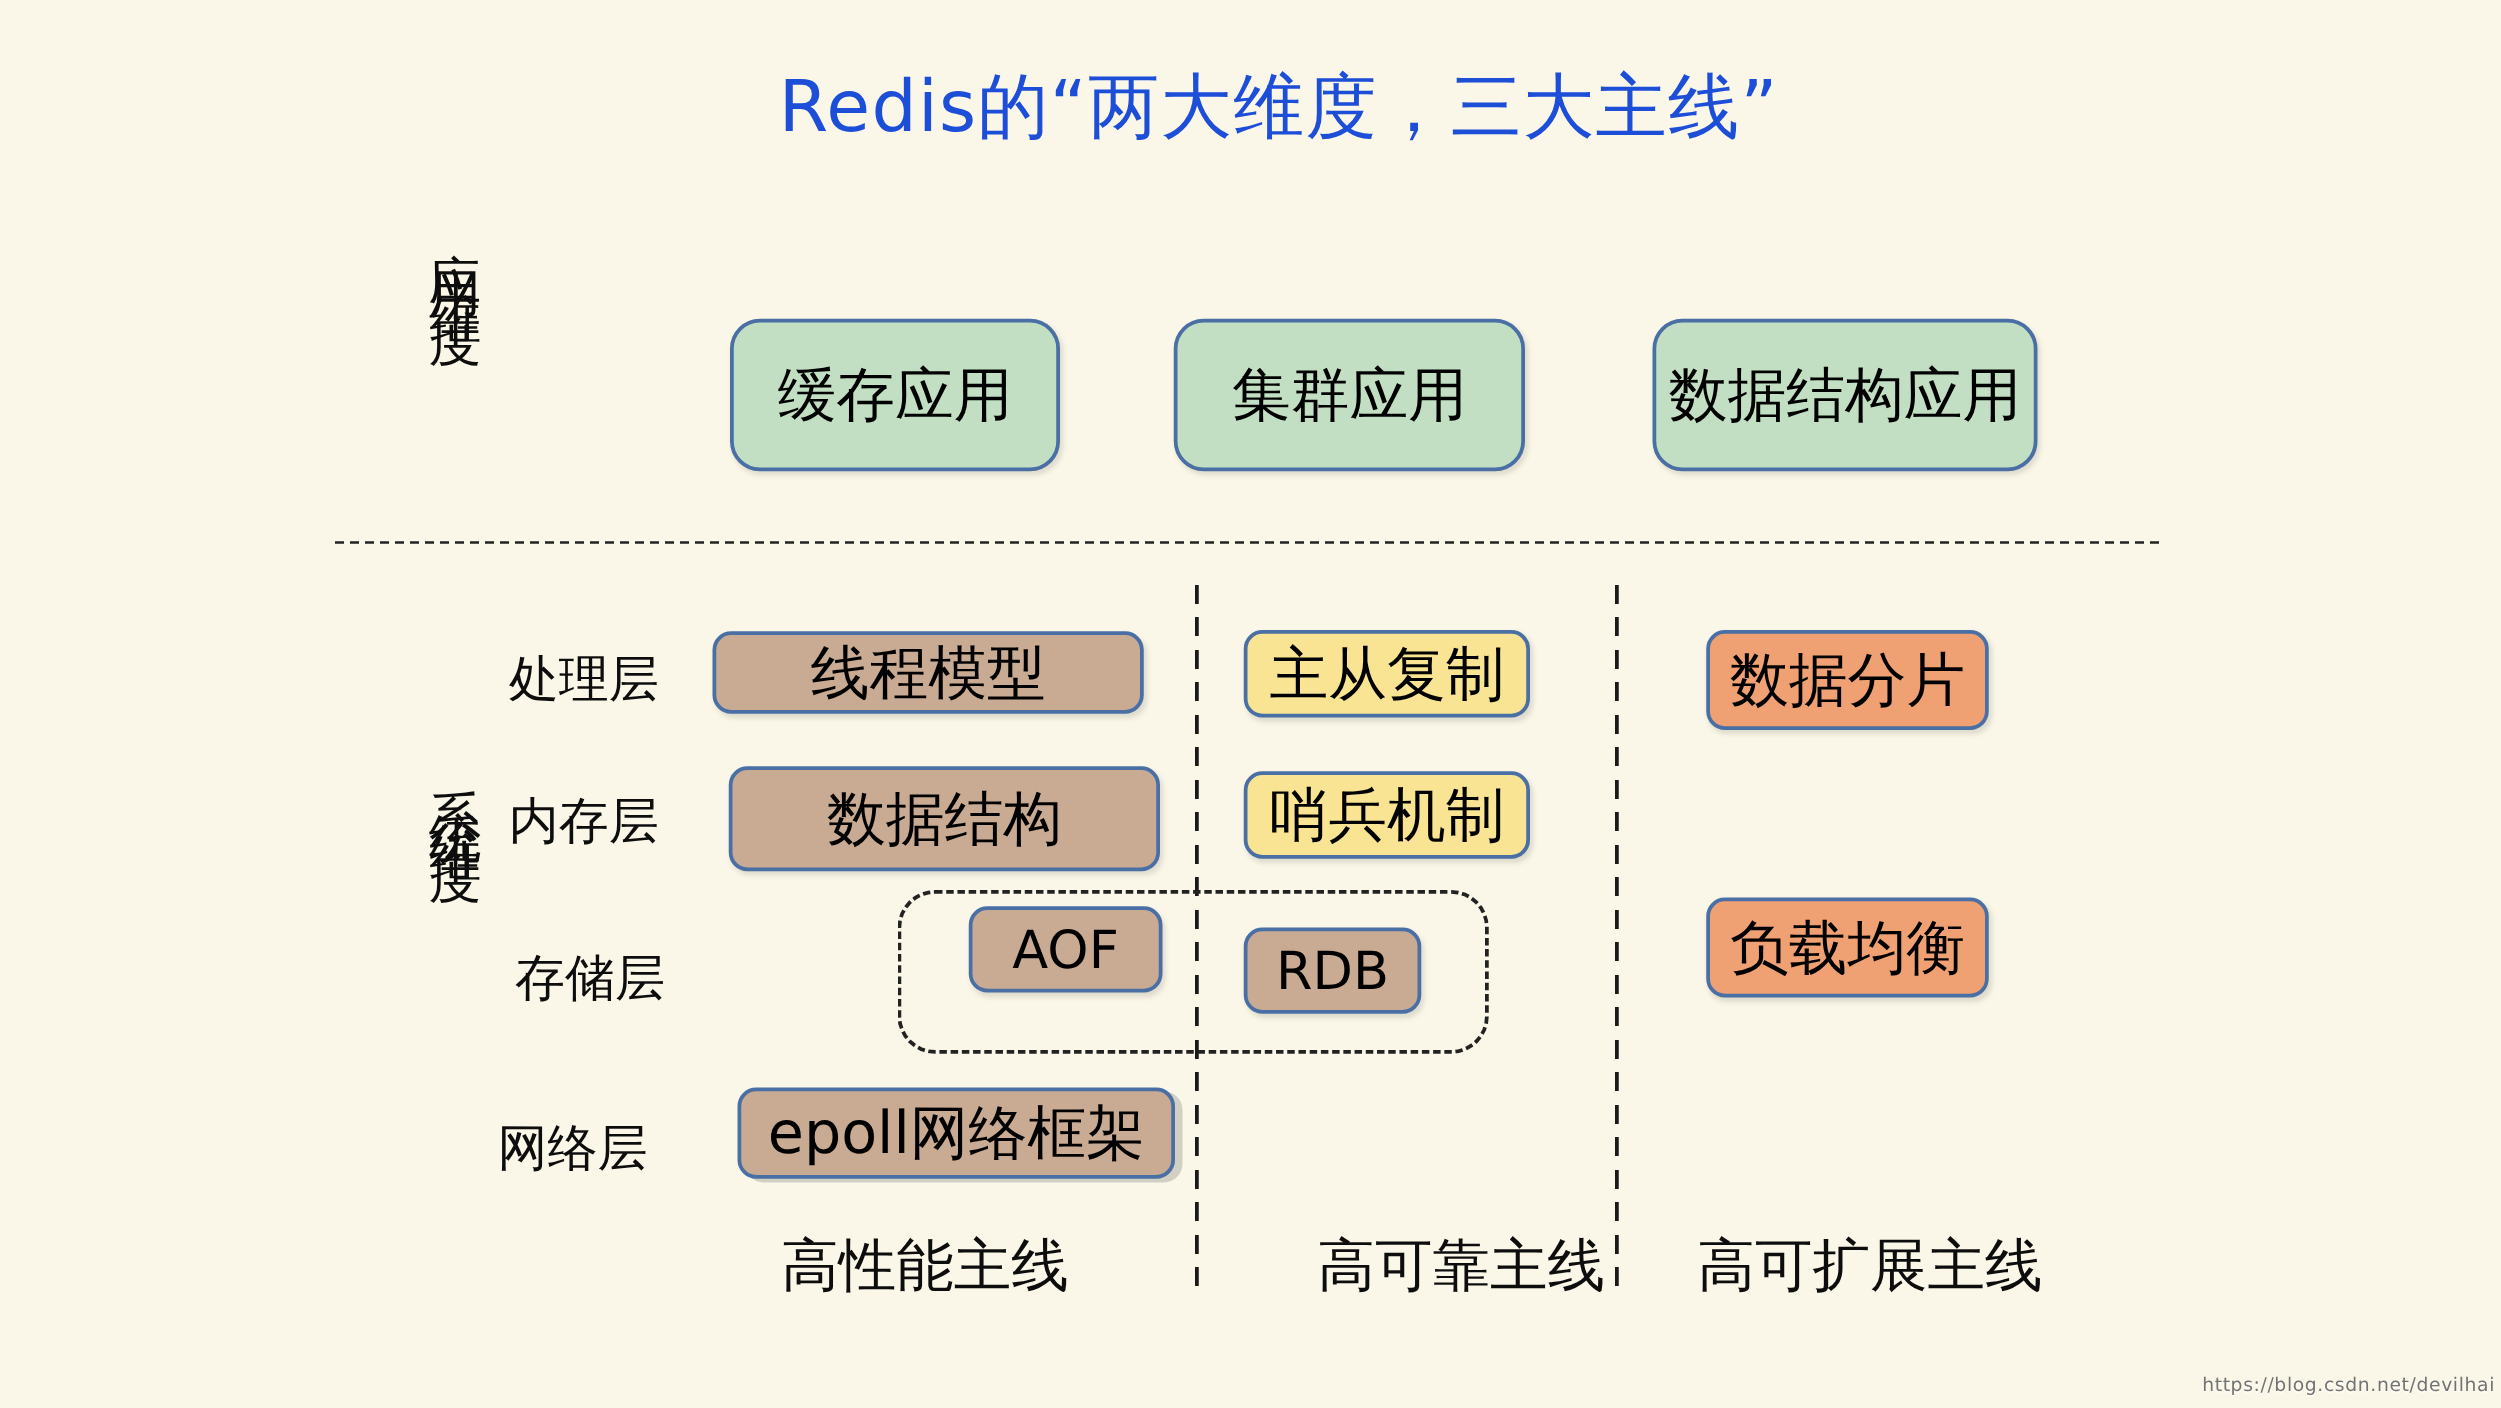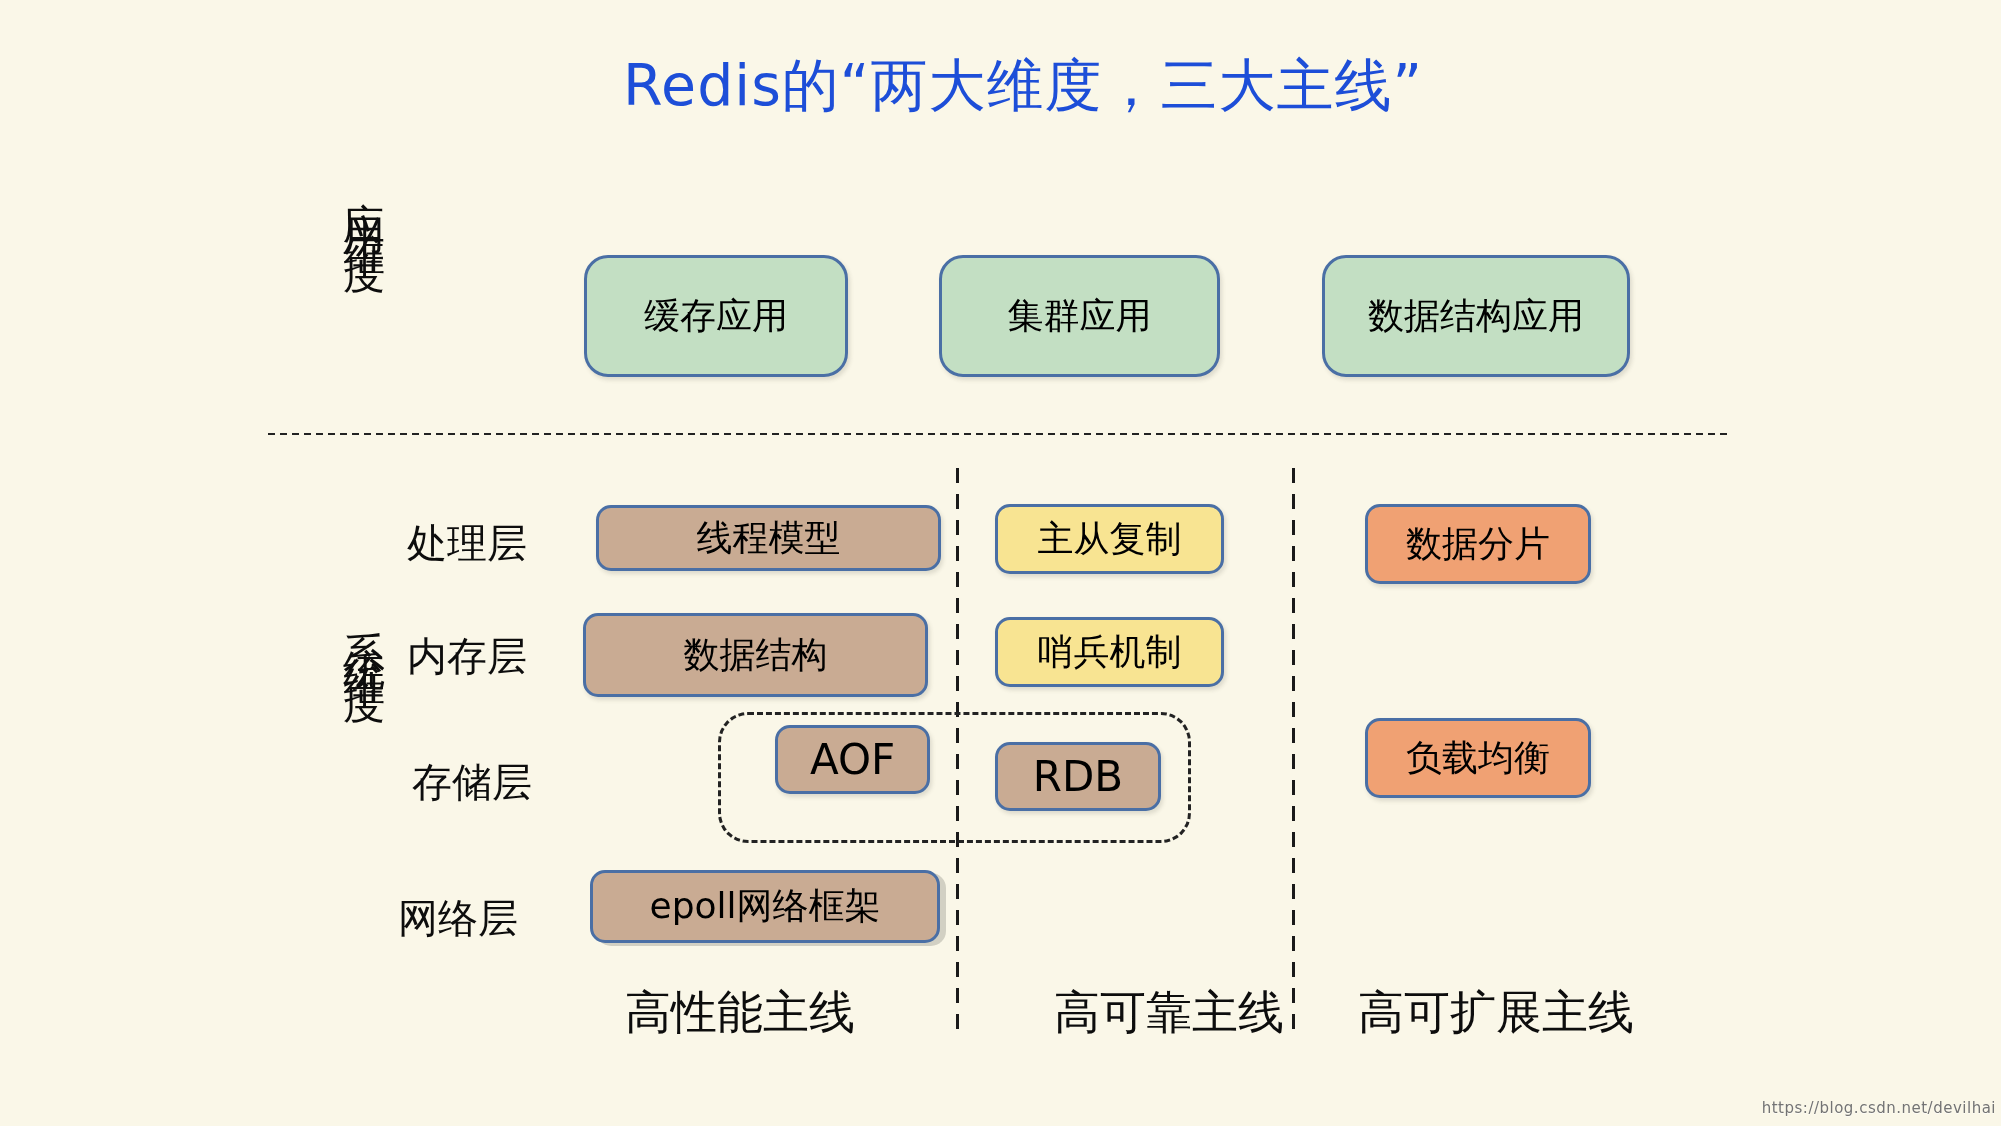--- a/index.html
+++ b/index.html
@@ -35,21 +35,21 @@
     position:absolute;
     font-size:40px;
     color:#0d0d0d;
     white-space:nowrap;
   }
   .box{
     position:absolute;
     display:flex;align-items:center;justify-content:center;
     border:3px solid #4a6fa5;
     box-sizing:border-box;
-    font-size:36px;
+    font-size:47px;
     color:#000;
     white-space:nowrap;
     box-shadow:2px 3px 4px rgba(60,60,50,0.15);
   }
   .green{background:#c3dfc3;border-radius:24px;}
   .brown{background:#c9ab93;border-radius:15px;}
   .yellow{background:#f8e492;border-radius:15px;}
   .orange{background:#f0a173;border-radius:15px;}
   .small{font-size:42px;}
   .hdash{
@@ -109,32 +109,32 @@
   <div class="vdash" style="left:956px;top:468px;height:572px;"></div>
   <div class="vdash" style="left:1292px;top:468px;height:572px;"></div>
 
   <div class="vlabel" style="left:336px;top:598px;">系统维度</div>
 
   <div class="rowlabel" style="left:407px;top:516px;">处理层</div>
   <div class="rowlabel" style="left:407px;top:629px;">内存层</div>
   <div class="rowlabel" style="left:412px;top:755px;">存储层</div>
   <div class="rowlabel" style="left:398px;top:891px;">网络层</div>
 
-  <div class="box brown" style="left:596px;top:505px;width:345px;height:66px;">
+  <div class="box brown" style="left:570px;top:505px;width:345px;height:66px;">
     <span>线程模型</span>
   </div>
   <div class="box brown" style="left:583px;top:613px;width:345px;height:84px;">
     <span>数据结构</span>
   </div>
 
   <div class="dashed-group" style="left:718px;top:712px;width:473px;height:131px;"></div>
   <div class="box brown small" style="left:775px;top:725px;width:155px;height:69px;">
     <span>AOF</span>
   </div>
-  <div class="box brown small" style="left:995px;top:742px;width:166px;height:69px;">
+  <div class="box brown small" style="left:995px;top:742px;width:142px;height:69px;">
     <span>RDB</span>
   </div>
 
   <div class="box brown" style="left:590px;top:870px;width:350px;height:73px;box-shadow:6px 3px 0 rgba(120,120,110,0.3);">
     <span>epoll网络框架</span>
   </div>
 
   <div class="box yellow" style="left:995px;top:504px;width:229px;height:70px;">
     <span>主从复制</span>
   </div>

